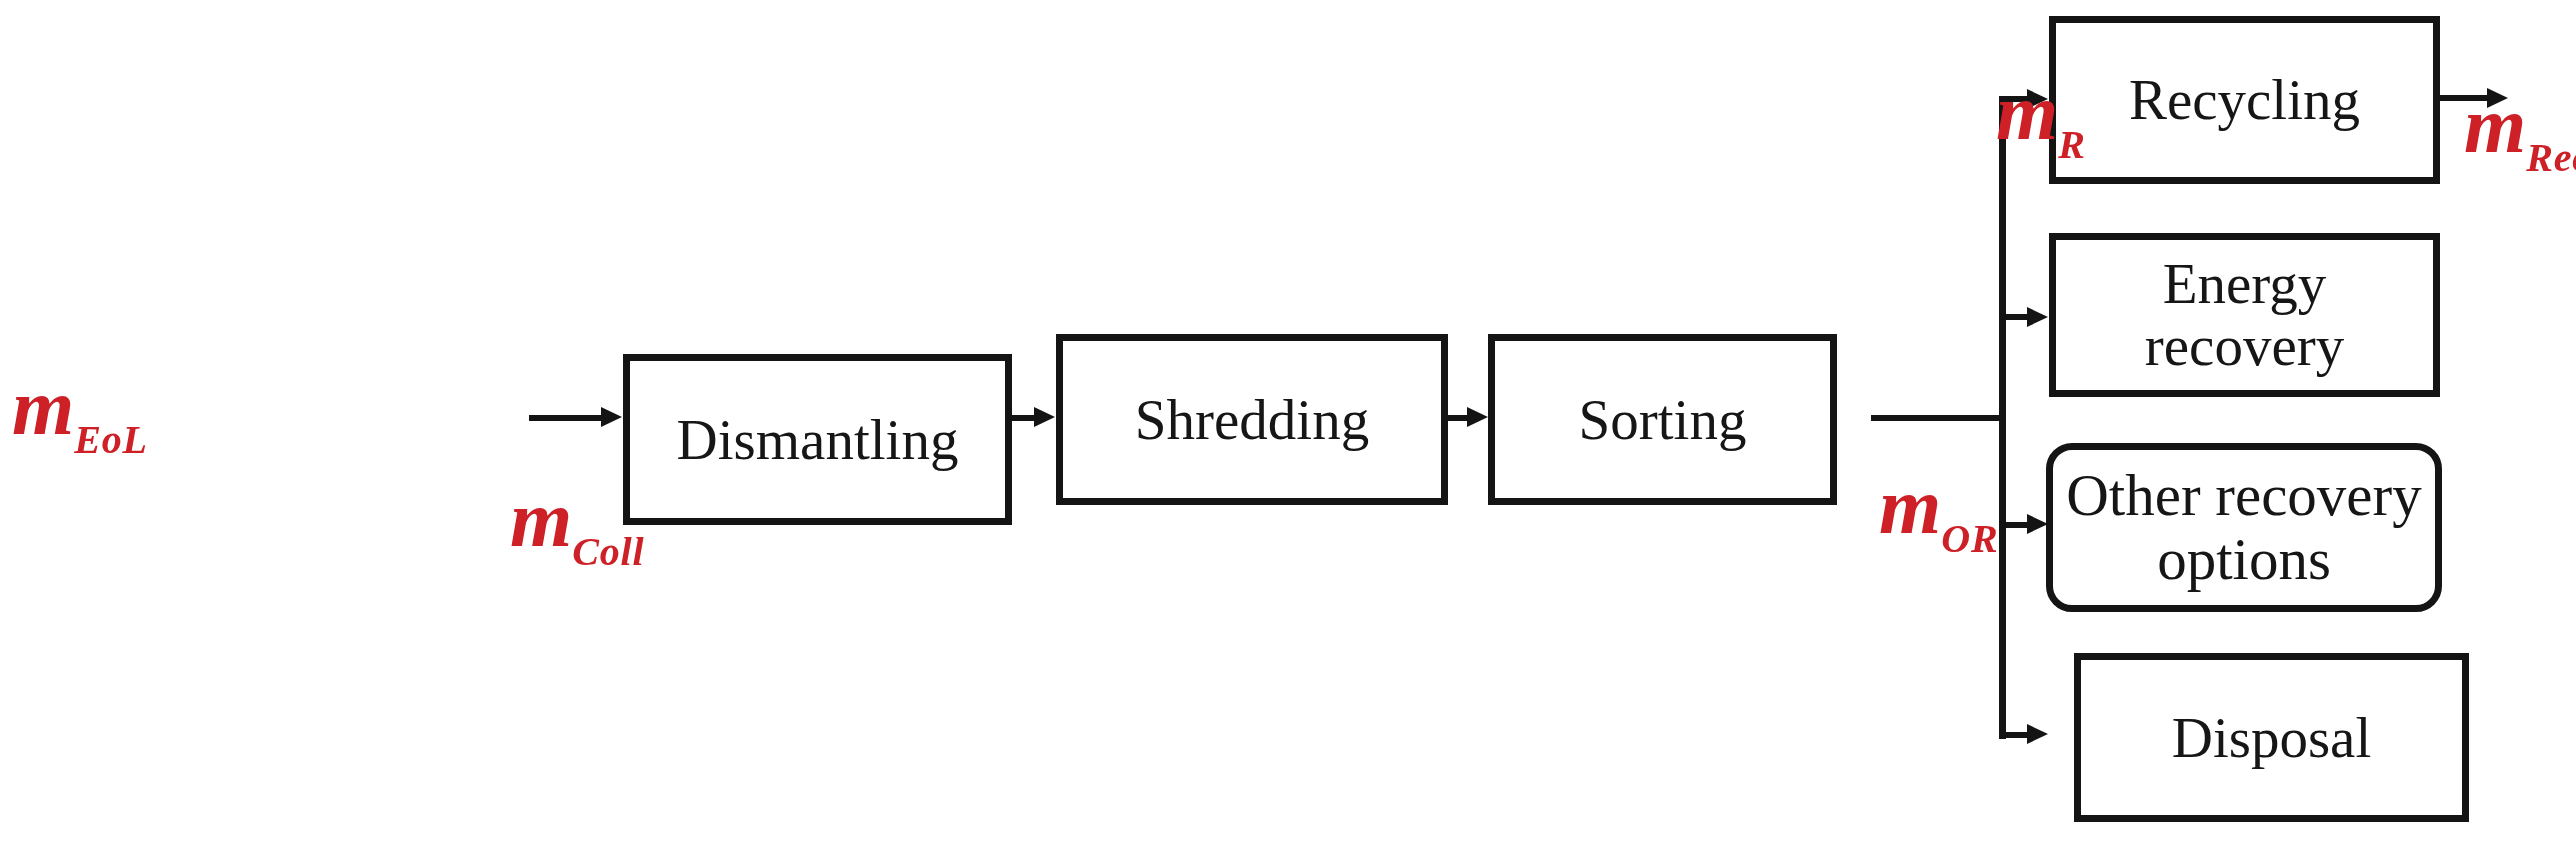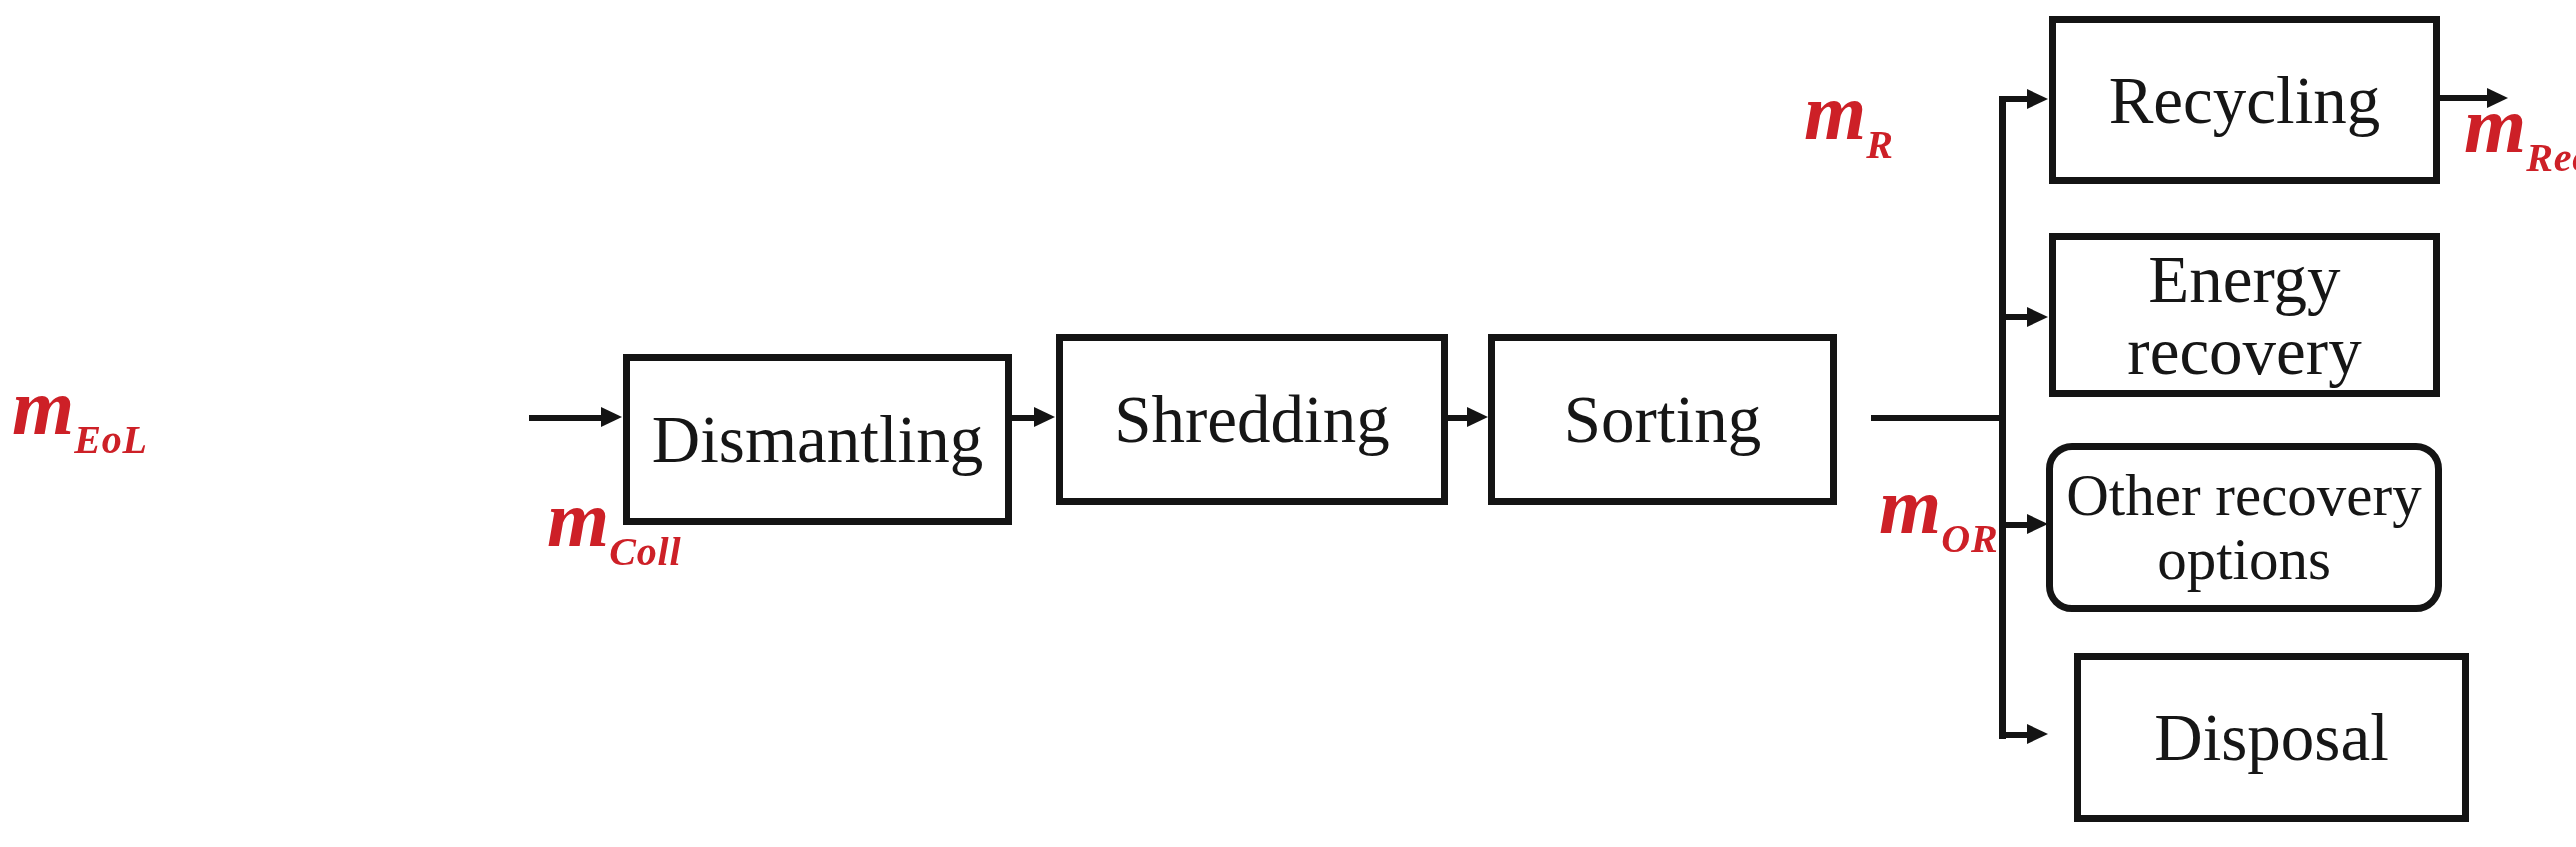--- a/index.html
+++ b/index.html
@@ -21,21 +21,21 @@
     position:absolute;
     box-sizing:border-box;
     background:var(--node-fill);
     border:7.2px solid var(--line-black);
     display:flex;
     flex-direction:column;
     align-items:center;
     justify-content:center;
     text-align:center;
     color:var(--text-black);
-    font-size:67px;
+    font-size:57px;
     line-height:1.08;
   }
   .node .line{display:block;white-space:nowrap;}
   .node.small-label{font-size:59px;border-radius:26px;}
   .hline,.vline{position:absolute;background:var(--line-black);}
   .arrowhead-right{
     position:absolute;width:0;height:0;
     border-top:10.4px solid transparent;
     border-bottom:10.4px solid transparent;
     border-left:21.6px solid var(--line-black);
@@ -135,25 +135,25 @@
 
   <div>
     <div class="hline" style="left:2440px;top:95px;width:48px;height:6.4px;"></div>
     <div class="arrowhead-right" style="left:2487px;top:88px;"></div>
   </div>
 
   <div class="flow-label" style="left:12px;top:367px;">
     <span class="fl-base">m</span><span class="fl-sub">EoL</span>
   </div>
 
-  <div class="flow-label" style="left:510px;top:479px;margin-left:37px;">
+  <div class="flow-label" style="left:510px;top:479px;">
     <span class="fl-base">m</span><span class="fl-sub">Coll</span>
   </div>
 
-  <div class="flow-label" style="left:1804px;top:72px;text-align:center;">
+  <div class="flow-label" style="left:1996px;top:72px;text-align:center;">
     <span class="fl-base">m</span><span class="fl-sub">R</span>
   </div>
 
   <div class="flow-label" style="left:1879px;top:466px;">
     <span class="fl-base">m</span><span class="fl-sub">OR</span>
   </div>
 
   <div class="flow-label" style="left:2443px;top:85px;margin-left:21px;">
     <span class="fl-base">m</span><span class="fl-sub">Rec</span>
   </div>

